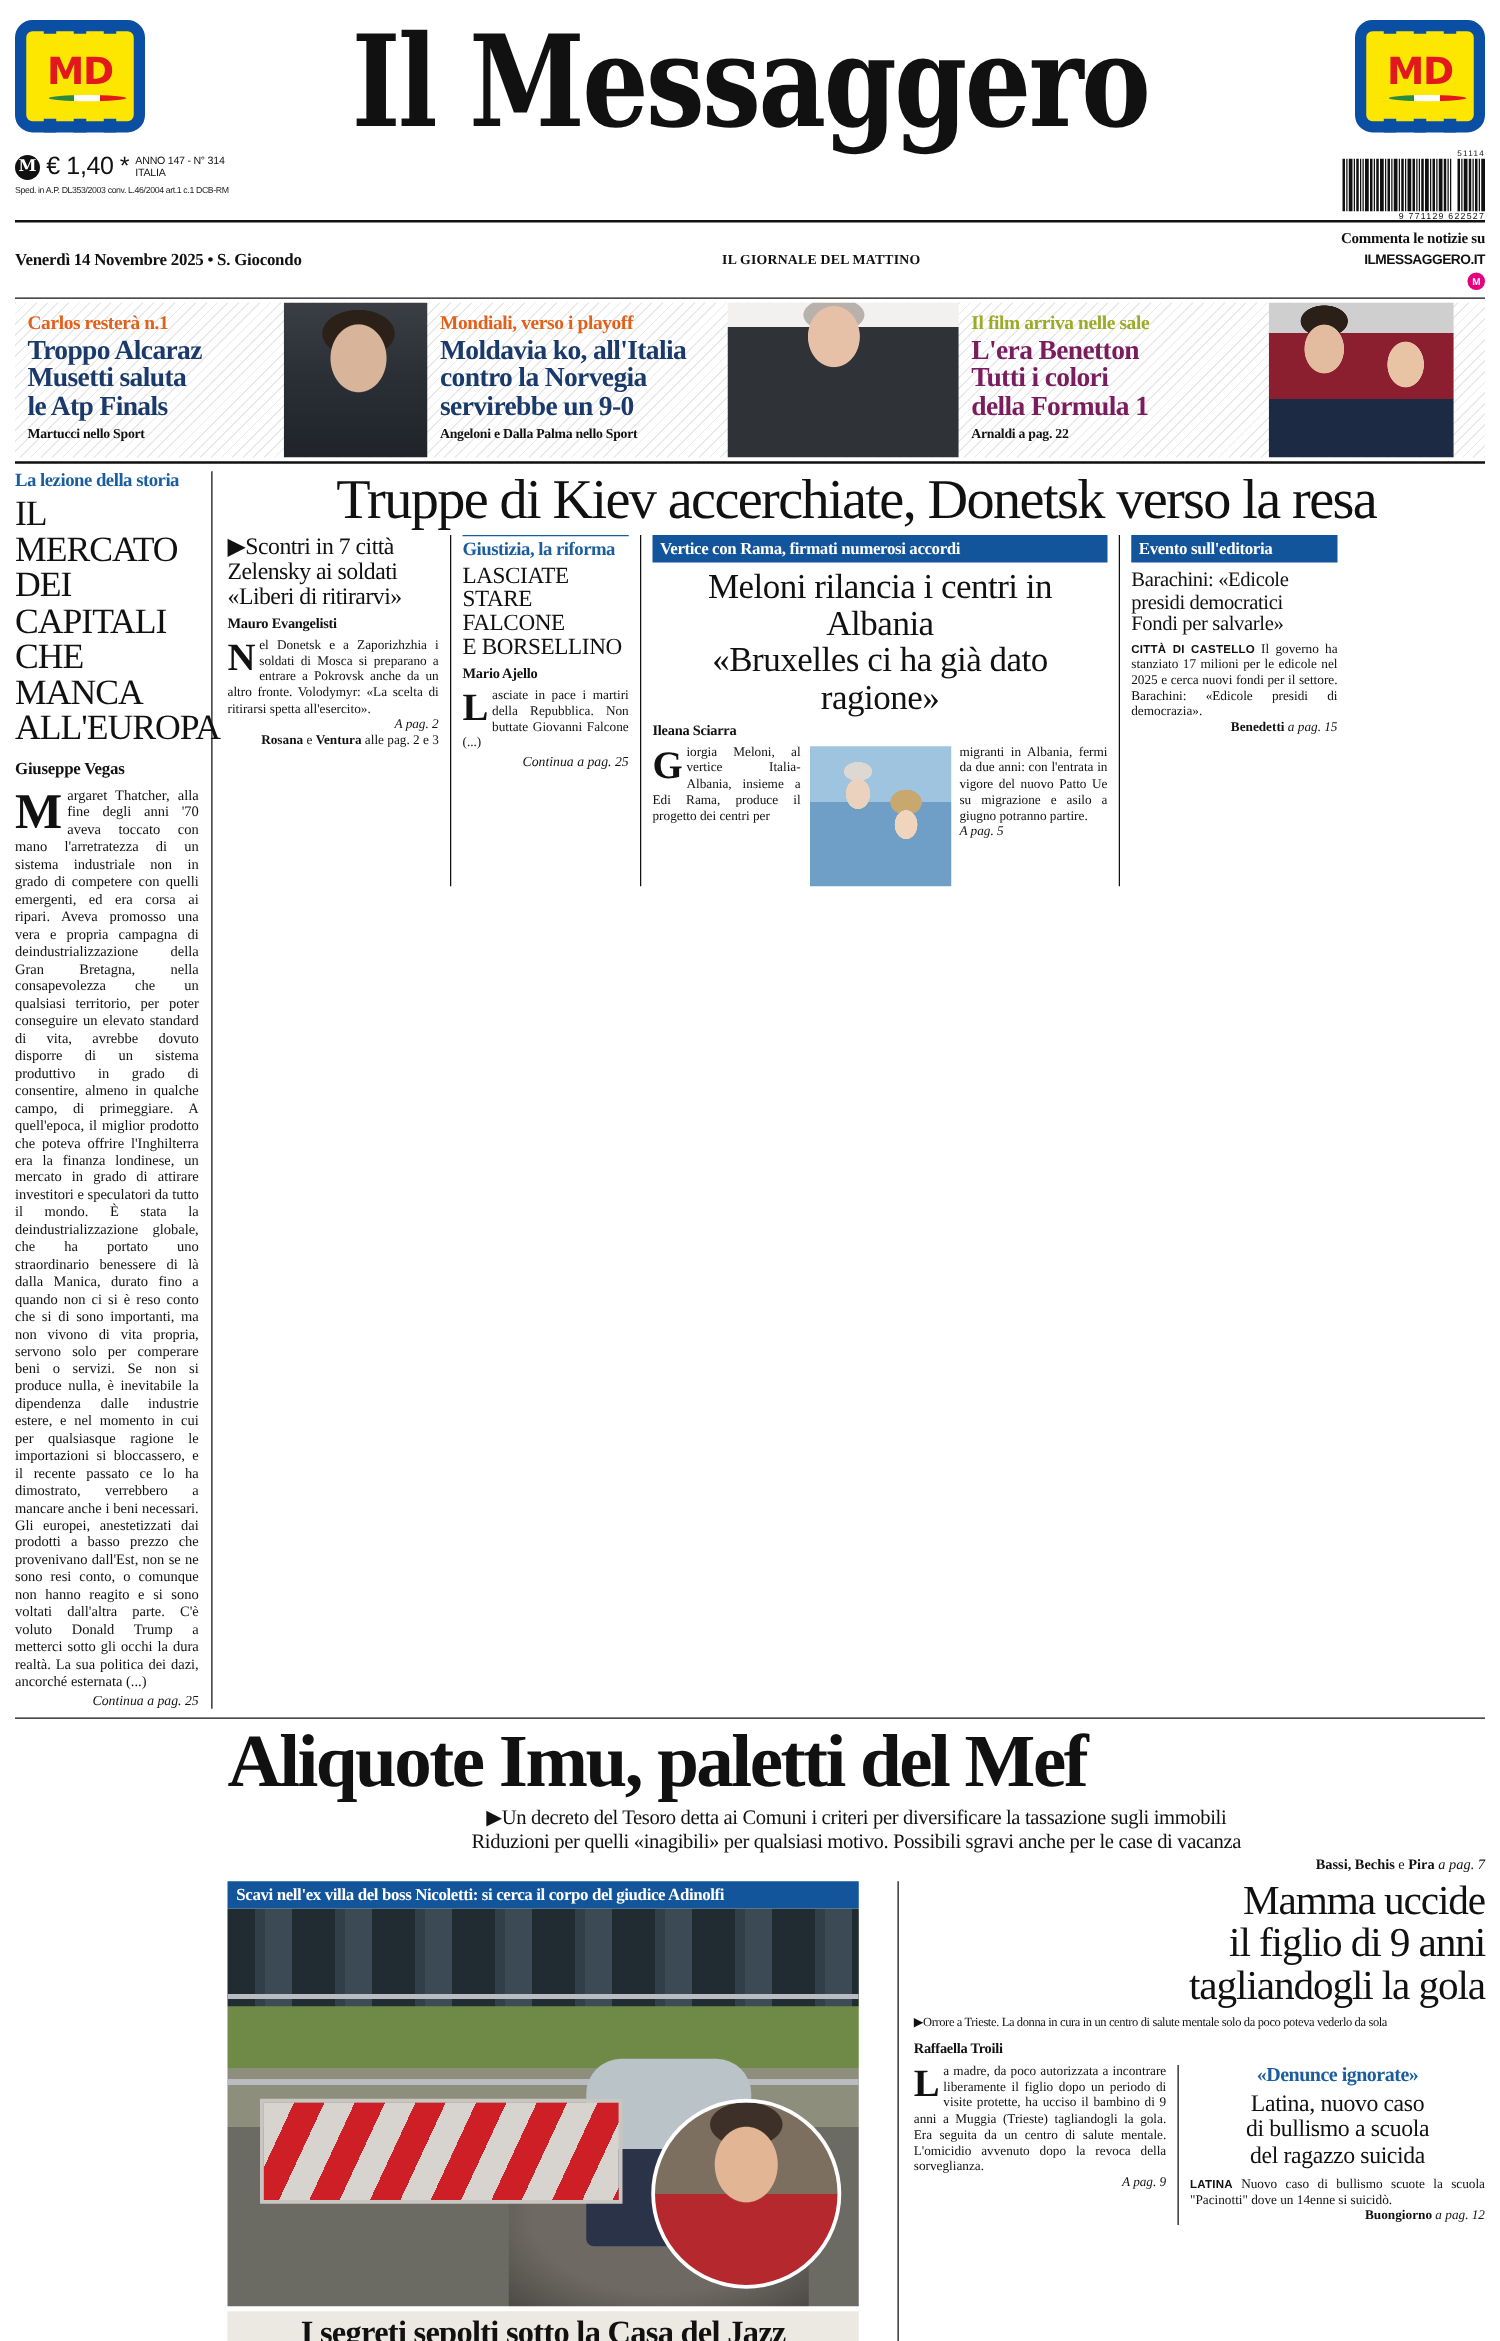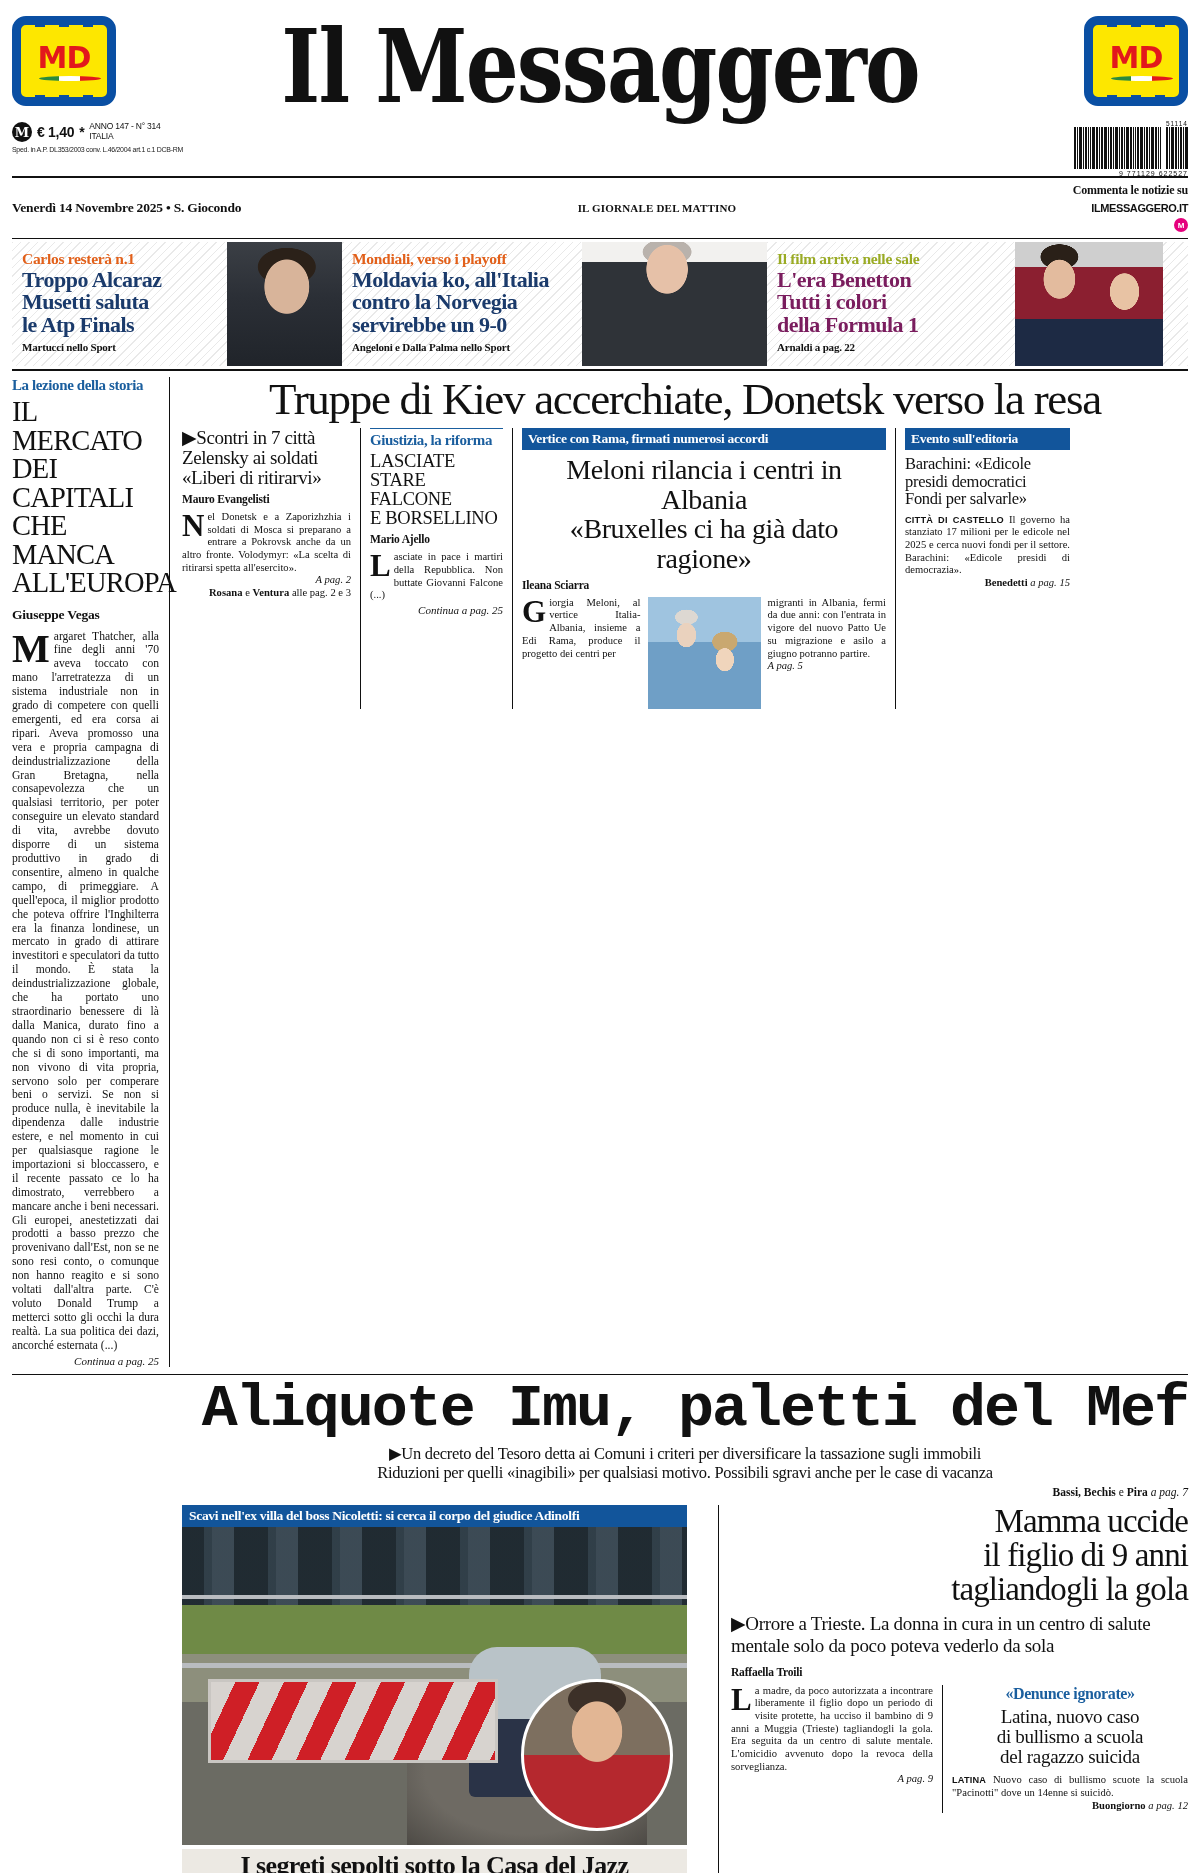--- a/index.html
+++ b/index.html
@@ -34,21 +34,21 @@
     transform:scaleY(1.18) scaleX(0.97); transform-origin:center top;
     font-style:normal;
   }
   .gothic { font-family:"DejaVu Serif", serif; }
 
   
   .price-block { position:absolute; left:12px; top:122px; width:330px; font-family:"Liberation Sans", sans-serif; }
   .price-row { display:flex; align-items:center; gap:5px; }
   .m-circle { width:20px; height:20px; border-radius:50%; background:#111; color:#fff; font-family:"DejaVu Serif",serif;
               font-size:13px; display:flex; align-items:center; justify-content:center; font-weight:bold; }
-  .price { font-size:14px; font-weight:bold; letter-spacing:-0.3px; }
+  .price { font-size:20px; font-weight:normal; letter-spacing:-0.3px; }
   .anno { font-size:8.5px; line-height:1.15; letter-spacing:-0.2px; }
   .sped { font-size:7px; margin-top:4px; letter-spacing:-0.3px; color:#222; }
 
   
   .barcode-wrap { position:absolute; right:12px; top:120px; text-align:right; }
   .bars { height:42px; display:flex; align-items:flex-end; gap:1px; justify-content:flex-end; }
   .bars i { display:block; background:#111; height:42px; width:1px; }
   .bars i.w2{width:2px;} .bars i.w3{width:3px;} .bars i.sp{background:transparent;width:3px;}
   .bc-num { font-family:"Liberation Sans",sans-serif; font-size:7px; letter-spacing:1px; margin-top:1px; }
   .bc-small { font-family:"Liberation Sans",sans-serif; font-size:6.5px; text-align:right; letter-spacing:1px; }
@@ -144,21 +144,21 @@
       radial-gradient(ellipse 16px 20px at 34% 34%, #ead2be 0 60%, rgba(234,210,190,0) 62%),
       radial-gradient(ellipse 18px 12px at 34% 18%, #ddd8d2 0 62%, rgba(221,216,210,0) 64%),
       radial-gradient(ellipse 15px 19px at 68% 56%, #f0d5bc 0 60%, rgba(240,213,188,0) 62%),
       radial-gradient(ellipse 20px 16px at 68% 40%, #c9a870 0 62%, rgba(201,168,112,0) 64%),
       linear-gradient(180deg,#9fc4e0 0 40%, #6f9fc6 40% 100%);
   }
   .loc { font-family:"Liberation Sans",sans-serif; font-weight:bold; font-size:9.2px; letter-spacing:0.2px; }
 
   
   .imu { margin-top:7px; border-top:1px solid #111; padding-top:6px; padding-left:170px;}
-  .imu-head { font-size:60px; line-height:0.96; letter-spacing:-2px; text-align:right; font-weight:bold;font-family:Liberation Mono, monospace; }
+  .imu-head { font-size:60px; line-height:0.96; letter-spacing:-2px; text-align:left; font-weight:bold; }
   .imu-sub { font-size:16.5px; line-height:1.16; text-align:center; margin-top:6px; letter-spacing:-0.3px;}
   .imu-credit { text-align:right; font-size:11.5px; margin-top:4px; }
 
   
   .sec2 { display:flex; margin-top:7px; padding-left:170px;gap:20px; }
   .photo-block { width:505px; flex:0 0 505px; }
   .ph-cap-top { background:#12559b; color:#fff; font-weight:bold; font-size:13.5px; padding:3px 7px; letter-spacing:-0.3px;}
   .big-photo { width:100%; height:318px; position:relative; overflow:hidden;
     background:
       linear-gradient(180deg,#5d7a3a 0 22%, #6f8a46 22% 40%, #8d8f7c 40% 55%, #6b6b63 55% 100%); }
@@ -180,21 +180,21 @@
     background:
       radial-gradient(ellipse 40px 48px at 50% 34%, #e2b694 0 62%, rgba(226,182,148,0) 64%),
       radial-gradient(ellipse 46px 28px at 50% 12%, #3c3028 0 62%, rgba(60,48,40,0) 64%),
       linear-gradient(180deg,#7d6f5f 0 50%, #b5282e 50% 100%); }
   .ph-cap-bot { font-size:26px; font-weight:bold; text-align:center; letter-spacing:-0.6px; margin-top:4px;
                 background:#ece9e3; padding:2px 0;}
   .ph-cap-line { display:flex; justify-content:space-between; font-size:11.5px; margin-top:3px; }
 
   .col-mamma { flex:1; padding-left:12px; border-left:1px solid #111; margin-left:11px; }
   .mamma-head { font-size:33px; line-height:1.02; letter-spacing:-0.9px; text-align:right; }
-  .mamma-sub { font-size:19px; line-height:1.16; margin-top:7px; letter-spacing:-0.3px; }
+  .mamma-sub { font-size:10px; line-height:1.16; margin-top:7px; letter-spacing:-0.3px; }
   .mamma-row { display:flex; margin-top:7px; }
   .mamma-l { width:212px; flex:0 0 212px; padding-right:9px; border-right:1px solid #111;}
   .mamma-r { flex:1; padding-left:9px; }
   .quote-kick { color:#1a5e9e; font-weight:bold; font-size:16px; text-align:center; letter-spacing:-0.4px;}
   .lat-head { font-size:19px; line-height:1.07; text-align:center; margin-top:4px; letter-spacing:-0.3px;}
 </style>
 </head>
 <body>
 
 <div class="page">

